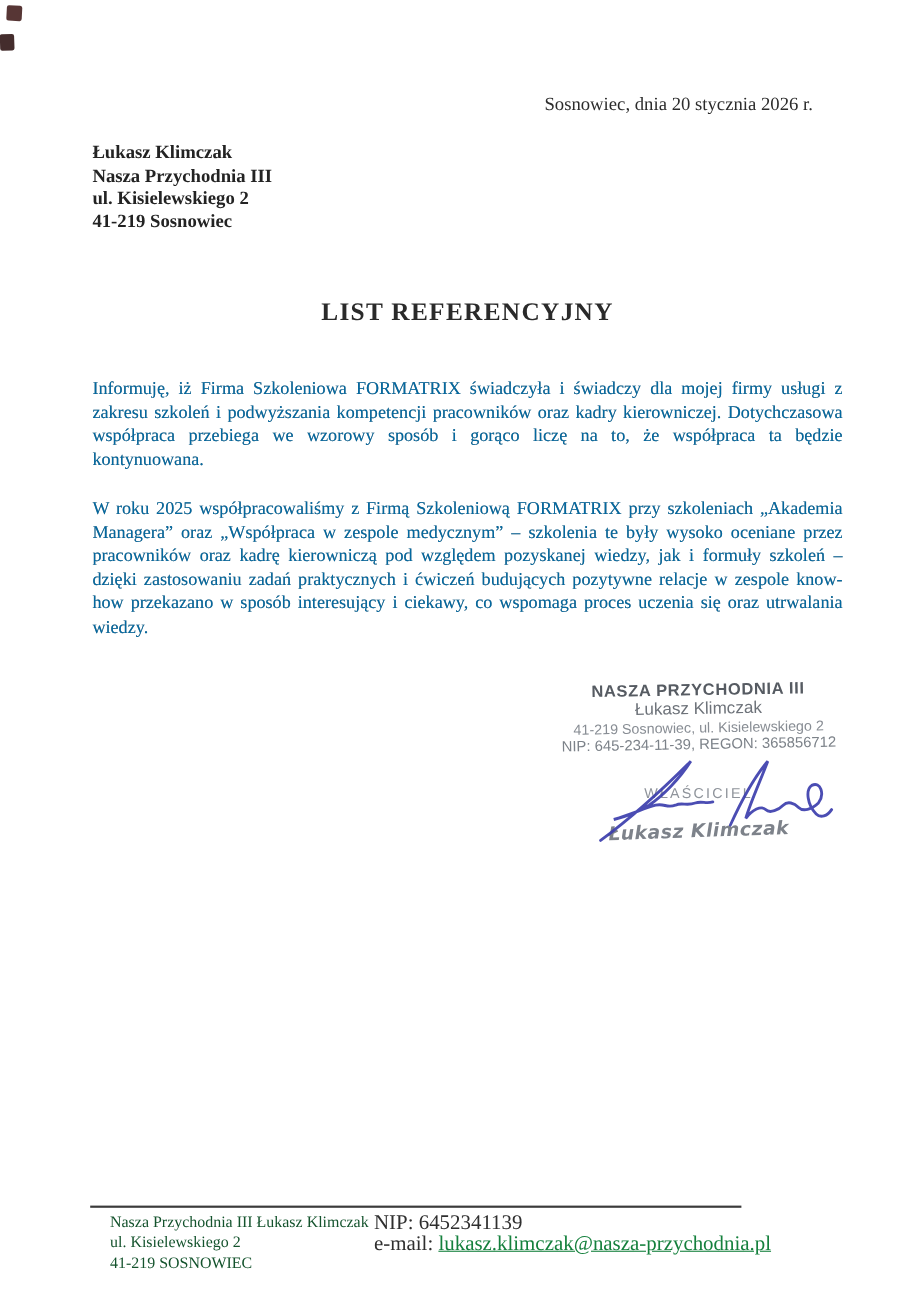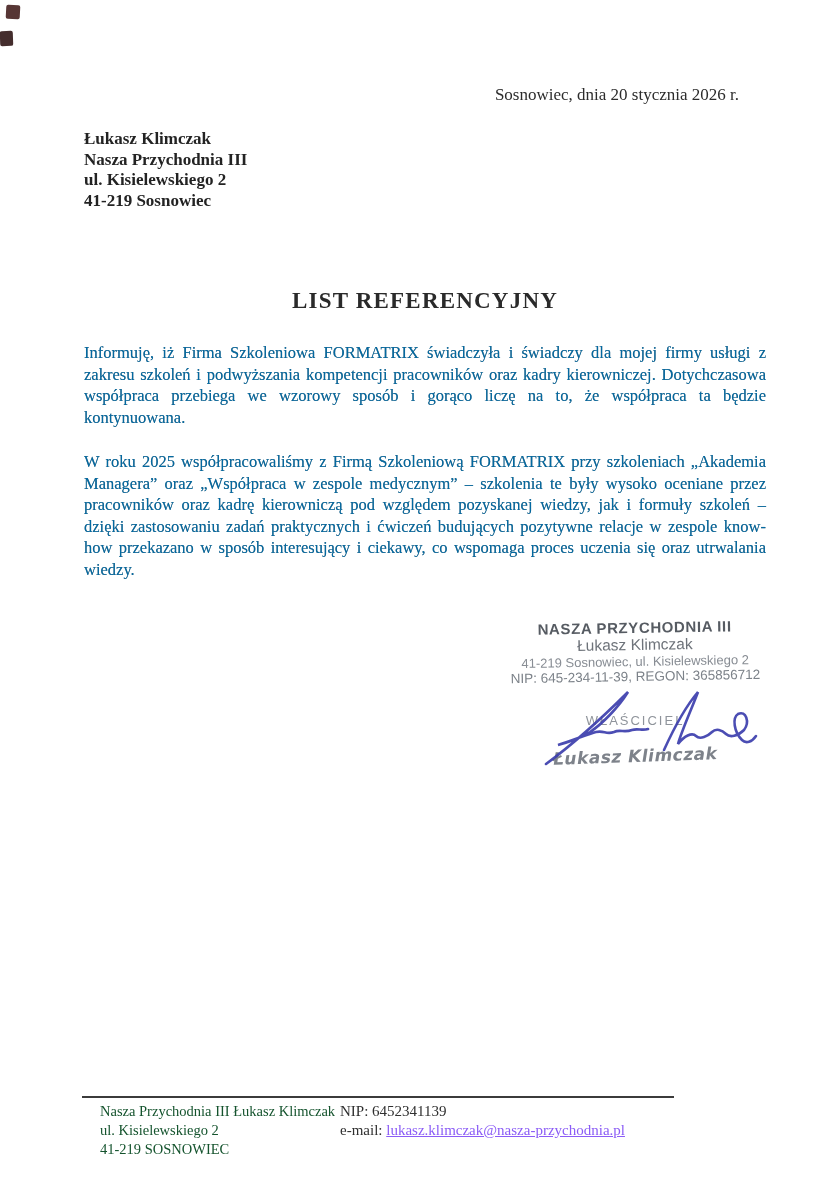--- a/index.html
+++ b/index.html
@@ -5,43 +5,43 @@
   html,body{margin:0;padding:0;}
   .page{
     position:relative;width:816px;height:1190px;background:#ffffff;overflow:hidden;
     font-family:"Liberation Serif", serif;color:#2e2e2e;
   }
   .scan-mark{position:absolute;opacity:.9;}
   .mark1{left:6px;top:5px;width:14px;height:14px;background:#45201f;transform:rotate(3deg);border-radius:2px;}
   .mark2{left:0px;top:31px;width:13px;height:15px;background:#301616;transform:rotate(-2deg);border-radius:2px;}
   .date-line{position:absolute;top:85px;right:77px;font-size:17px;color:#2c2c2c;}
   .sender{position:absolute;left:84px;top:129px;font-size:17px;font-weight:bold;line-height:20.5px;color:#232323;}
-  .title{position:absolute;left:84px;top:288px;width:682px;margin:0;text-align:center;
+  .title{position:absolute;left:84px;top:271px;width:682px;margin:0;text-align:center;
     font-size:23px;font-weight:bold;letter-spacing:1.2px;color:#2a2a2a;}
   .para{position:absolute;left:84px;width:682px;margin:0;font-size:16.5px;line-height:21.5px;
     text-align:justify;color:#0369a1;text-shadow:0 0 .4px rgba(46,46,46,.55);}
   .p1{top:342px;}
   .p2{top:451px;}
   .p3{top:541px;}
   .stamp{position:absolute;left:470px;top:619px;width:330px;text-align:center;
     font-family:"Liberation Sans", sans-serif;transform:rotate(-1deg);}
   .stamp-company{font-size:15px;font-weight:bold;color:#565b62;letter-spacing:.6px;line-height:17px;}
   .stamp-owner{font-size:15.5px;color:#6e737a;line-height:18px;}
   .stamp-address{font-size:13px;color:#888d94;line-height:15px;}
   .stamp-registry{font-size:13.5px;color:#7c8289;line-height:16px;}
   .sig-role{position:absolute;left:470px;top:713px;width:330px;text-align:center;
     font-family:"Liberation Sans", sans-serif;font-size:13px;letter-spacing:2px;color:#8f949b;}
   .sig-svg{position:absolute;left:530px;top:684px;z-index:3;}
   .sig-name{position:absolute;left:470px;top:746px;width:330px;text-align:center;z-index:2;
     font-family:"DejaVu Sans", sans-serif;font-style:italic;font-weight:600;
     font-size:17px;color:#7d828a;letter-spacing:.5px;transform:rotate(-2deg);}
   .footer-rule{position:absolute;left:82px;top:1096px;width:592px;height:2px;background:#3b3b3b;}
   .footer-left{position:absolute;left:100px;top:1102px;font-size:14.5px;line-height:19px;color:#14532d;}
-  .footer-right{position:absolute;left:340px;top:1102px;font-size:15px;line-height:19px;color:#2f2f2f;}
-  .email-link{color:#8b5cf6;text-decoration:underline;cursor:pointer;}
+  .footer-right{position:absolute;left:340px;top:1102px;font-size:19px;line-height:19px;color:#2f2f2f;}
+  .email-link{color:#15803d;text-decoration:underline;cursor:pointer;}
 </style>
 </head>
 <body>
 
 <div class="page">
 
   <div class="scan-mark mark1"></div>
   <div class="scan-mark mark2"></div>
 
   <div class="date-line">Sosnowiec, dnia 20 stycznia 2026 r.</div>

